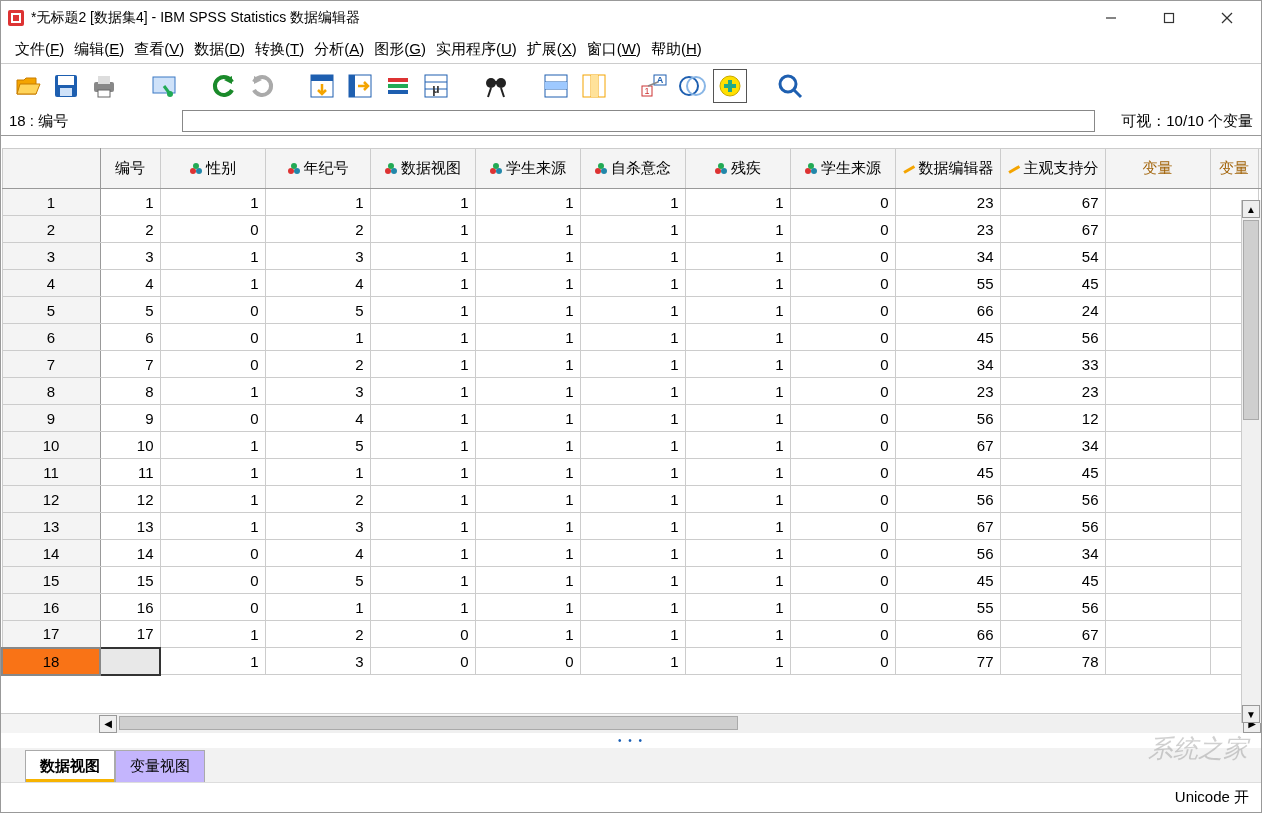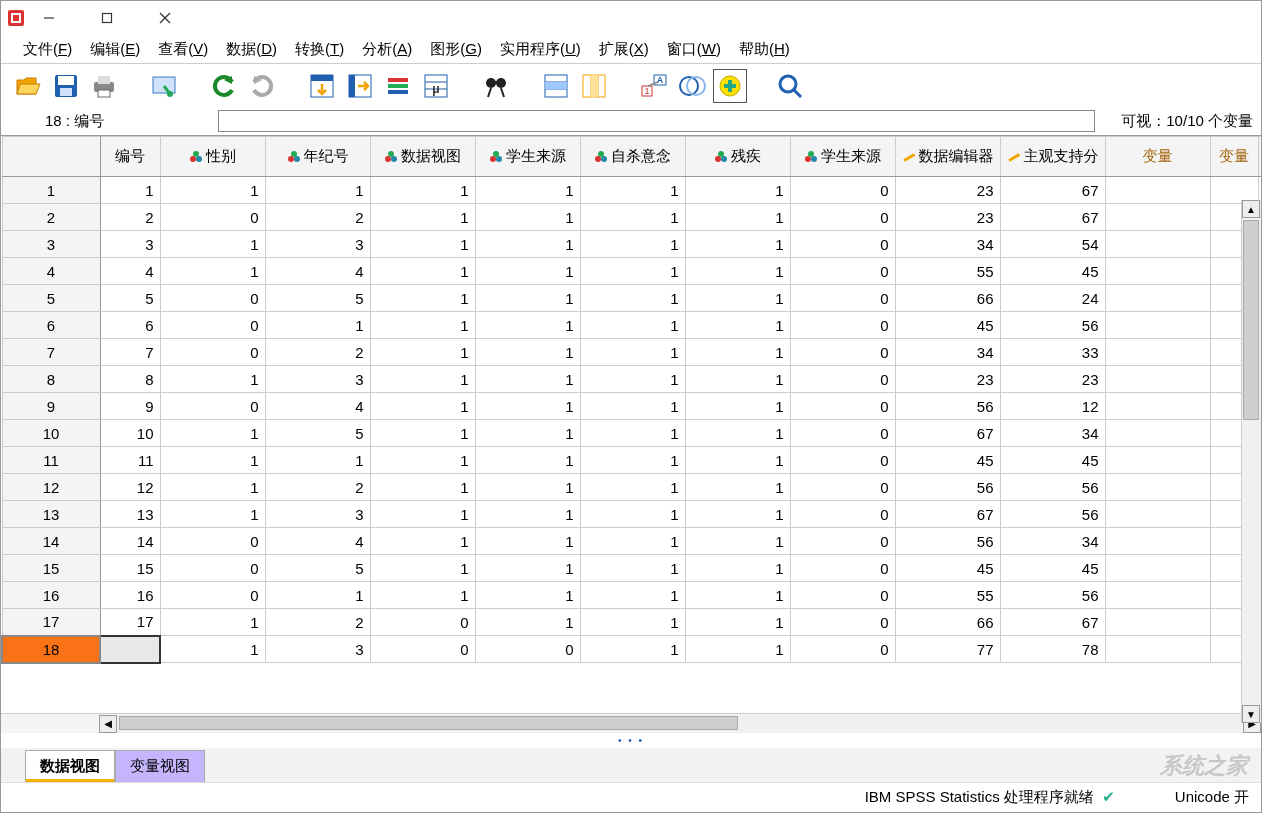--- a/index.html
+++ b/index.html
@@ -31,21 +31,21 @@
   .win-btn svg { width: 12px; height: 12px; }
 
   .menubar {
     height: 28px;
     display: flex;
     align-items: center;
     gap: 10px;
     padding: 0 14px;
     font-size: 15px;
   }
-  .menubar span { cursor: default; margin-left: 8px; }
+  .menubar span { cursor: default; }
   .menubar u { text-decoration: underline; }
 
   .toolbar {
     height: 44px;
     display: flex;
     align-items: center;
     padding: 2px 10px;
     gap: 4px;
     border-top: 1px solid #ccc;
   }
@@ -59,41 +59,42 @@
   .tb-btn svg { width: 28px; height: 28px; }
 
   .locbar {
     height: 28px;
     display: flex;
     align-items: center;
     padding: 0 8px;
     gap: 8px;
     font-size: 15px;
   }
-  .locbar .loc-label { width: 165px; margin-left: 36px; }
+  .locbar .loc-label { width: 165px; }
   .locbar input {
     flex: 1;
     height: 22px;
     border: 1px solid #888;
     background: #fff;
     padding: 0 4px;
     font-size: 14px;
   }
   .locbar .vis-label { width: 150px; text-align: right; padding-left:6px;}
 
   .grid-wrap {
     flex: 1;
     display: flex;
     flex-direction: column;
     border-top: 1px solid #999;
     overflow: hidden;
   }
   .grid {
     flex: 1;
     overflow: hidden;
+    margin-top: 12px;
   }
   table {
     border-collapse: collapse;
     table-layout: fixed;
     width: 100%;
   }
   th, td {
     border: 1px solid #ccc;
     height: 27px;
     font-size: 15px;
@@ -177,26 +178,25 @@
     padding: 0 12px;
     font-size: 15px;
     gap: 20px;
     background:#fff;
     border-top:1px solid #ddd;
   }
   .statusbar .status-main { flex:1; text-align:right; padding-right:40px;}
   .watermark {
     position: absolute;
     right: 14px;
-    bottom: 32px;
-    font-size: 22px;
+    bottom: 48px;
+    font-size: 25px;
     color: rgba(120,120,120,0.35);
     font-style: italic;
     pointer-events: none;
-    font-weight: bold;
   }
   .vscroll{
      width:20px;
      position:absolute;
      right:1px;
      top:200px;
      bottom:90px;
      background:#f0f0f0;
      border-left:1px solid #ccc;
   }
@@ -209,20 +209,21 @@
 <body>
 
 <div class="titlebar">
   <span class="title-icon">
     <svg viewBox="0 0 18 18">
         <rect x="1" y="1" width="16" height="16" fill="#d33" rx="2"></rect>
         <rect x="4" y="4" width="10" height="10" fill="#fff"></rect>
         <rect x="6" y="6" width="6" height="6" fill="#d33"></rect>
       </svg>
   </span>
+  <span class="title-text">*无标题2 [数据集4] - IBM SPSS Statistics 数据编辑器</span>
   <div class="win-controls">
     <div class="win-btn">
         <svg viewBox="0 0 12 12">
           <line x1="1" y1="6" x2="11" y2="6" stroke="#333" stroke-width="1.2"></line>
         </svg>
       </div>
     <div class="win-btn">
         <svg viewBox="0 0 12 12">
           <rect x="1.5" y="1.5" width="9" height="9" fill="none" stroke="#333" stroke-width="1.2"></rect>
         </svg>
@@ -757,24 +758,20 @@
   </div>
   <div class="dots">• • •</div>
 </div>
 
 <div class="tabs">
   <div class="tab active">数据视图</div>
   <div class="tab">变量视图</div>
 </div>
 
 <div class="statusbar">
-  <span class="status-main">
-    <span>IBM SPSS Statistics 处理程序就绪</span>
-    <span style="color:#2a8">&nbsp;✔</span>
-  </span>
   <span>Unicode 开</span>
 </div>
 
 <div class="vscroll">
   <div class="vbtn up">▲</div>
   <div class="vthumb"></div>
   <div class="vbtn down">▼</div>
 </div>
 
 <div class="watermark">系统之家</div>

